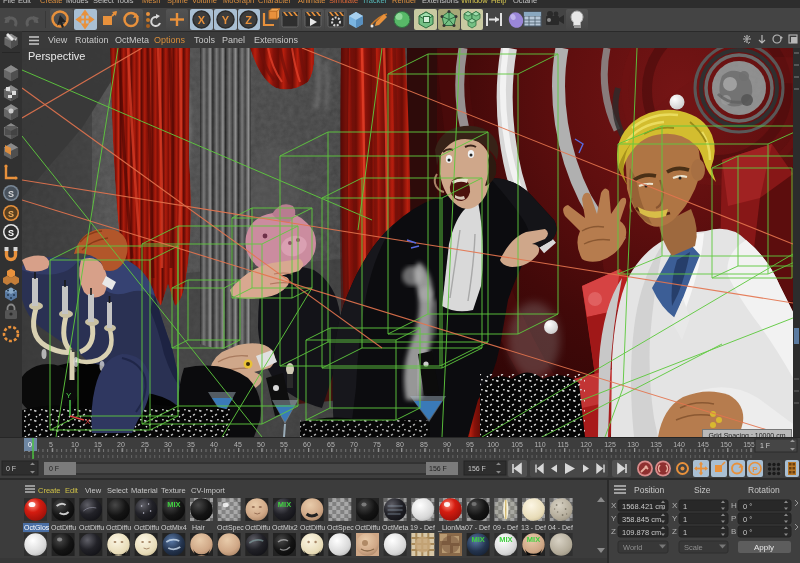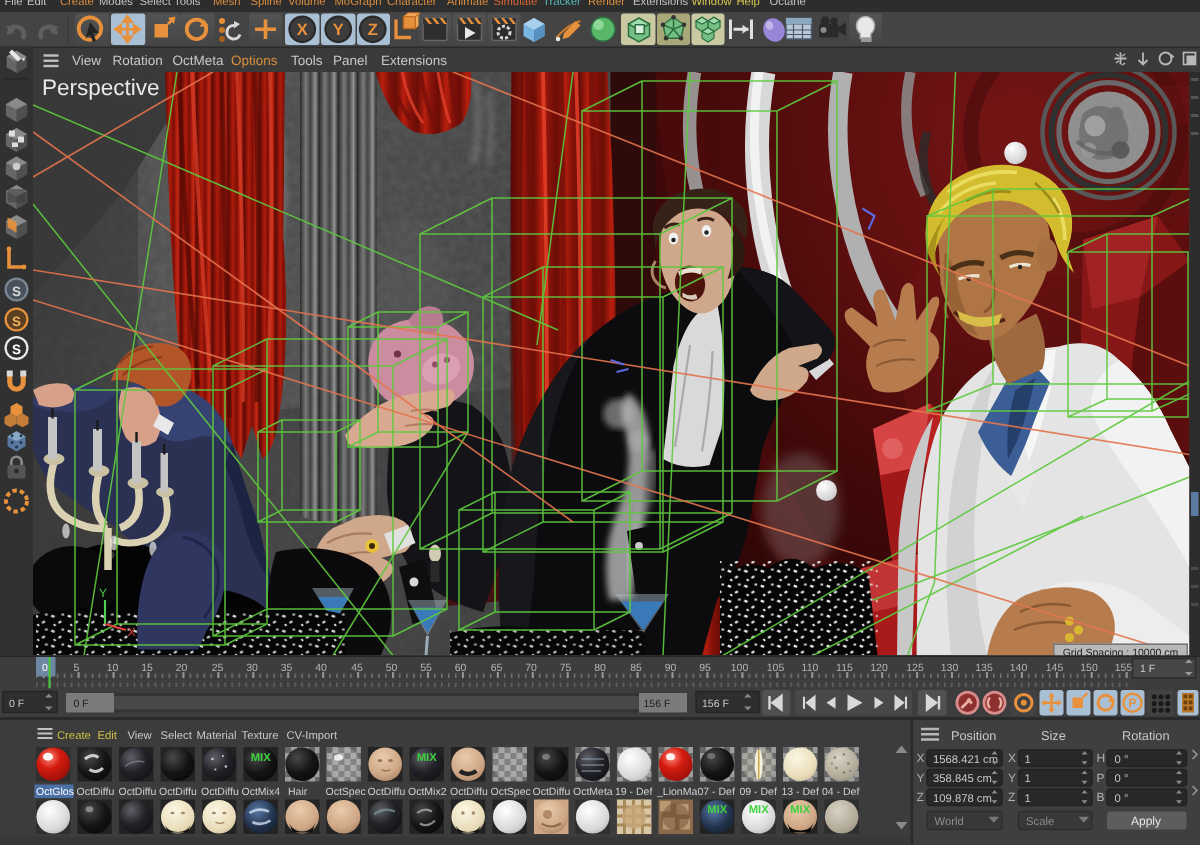--- a/index.html
+++ b/index.html
@@ -656,21 +656,21 @@
 <path d="M385,192 l9,3 M389,200 l8,-2"></path>
 </g>
 
 <g font-family="Liberation Sans" font-size="8">
 <line x1="48" y1="368" x2="48" y2="352" stroke="#4ad04a" stroke-width="1.4"></line>
 <line x1="48" y1="368" x2="62" y2="372" stroke="#e04040" stroke-width="1.4"></line>
 <text x="44" y="350" fill="#4ad04a">Y</text>
         <text x="63" y="376" fill="#e04040">X</text>
 </g>
 </svg>
-<div class="abs" style="left:6px;top:2px;font-size:15px;color:#e8e8e8;">Perspective</div>
+<div class="abs" style="left:6px;top:2px;font-size:11px;color:#e8e8e8;">Perspective</div>
 <div class="abs" style="left:680px;top:381px;width:88px;height:12px;background:#b9b9b9;border:1px solid #777;font-size:7px;color:#1a1a1a;text-align:center;line-height:12px;">Grid Spacing : 10000 cm</div>
 </div>
 <div class="abs" id="rightstrip">
 <svg width="7" height="389" style="position:absolute;left:0;top:0">
 <g fill="#555">
         <rect x="1" y="4" width="5" height="2"></rect>
         <rect x="1" y="16" width="5" height="2"></rect>
         <rect x="1" y="28" width="5" height="2"></rect>
         <rect x="1" y="40" width="5" height="2"></rect>
       </g>

